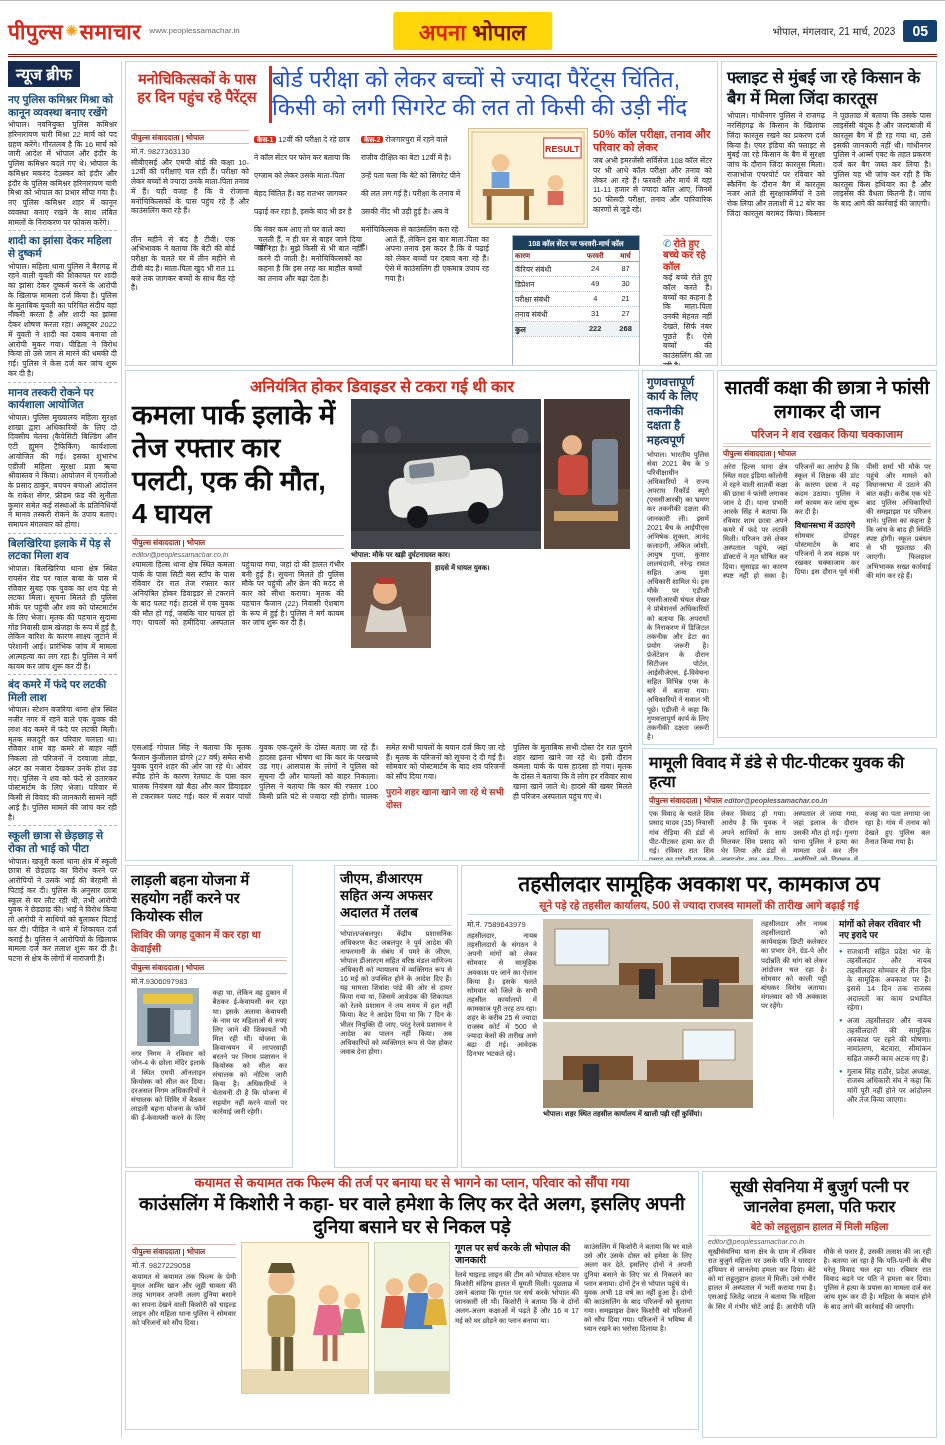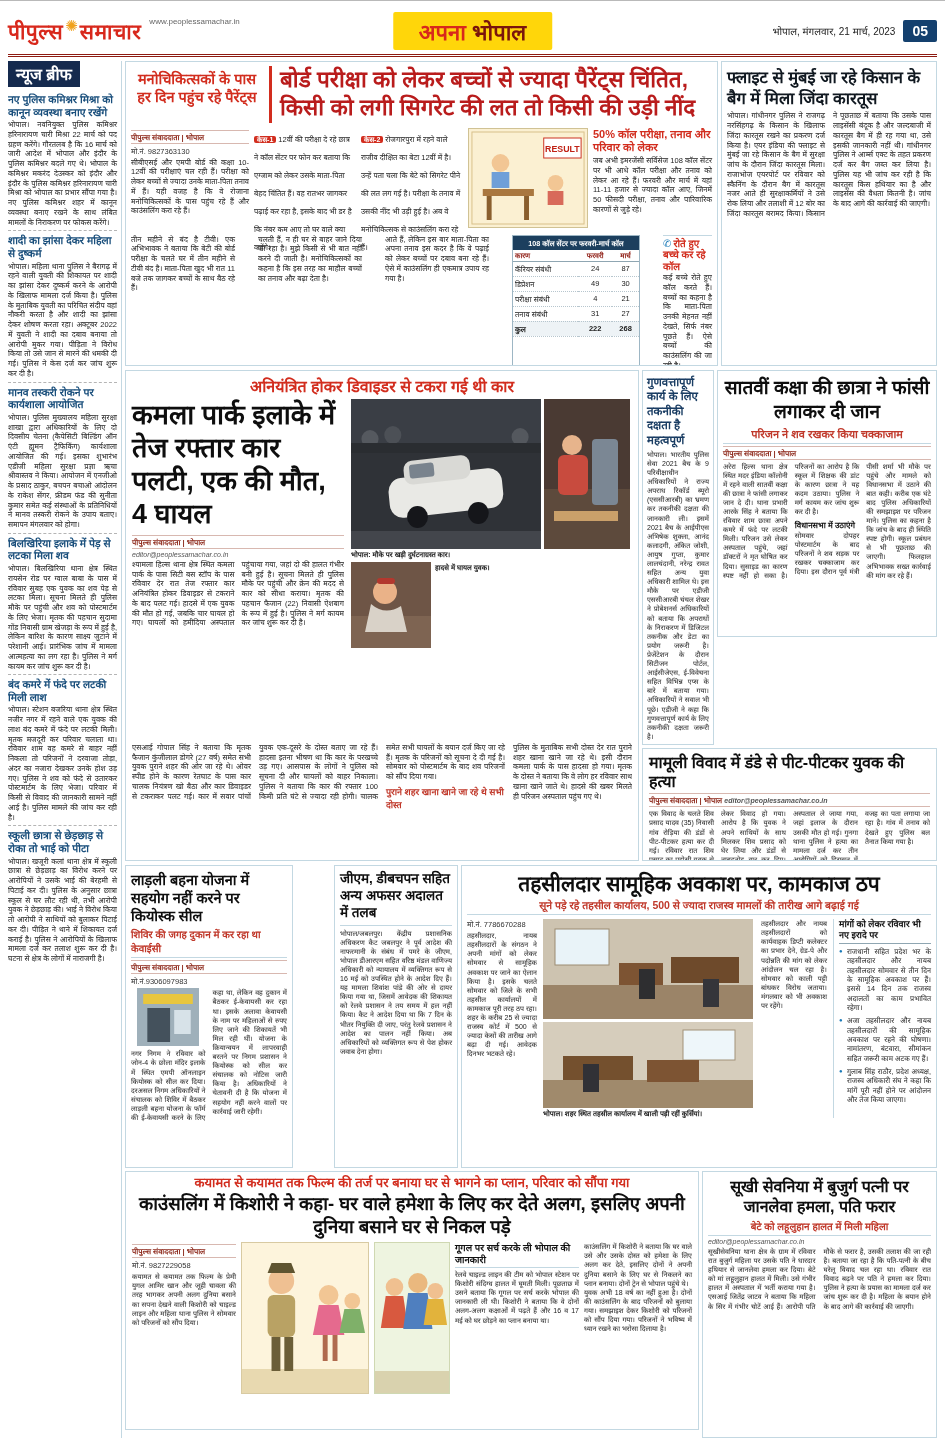--- a/index.html
+++ b/index.html
@@ -1,21 +1,21 @@
 <!DOCTYPE html>
 <html><head>
 <meta charset="utf-8">
 <style>
 *{margin:0;padding:0;box-sizing:border-box}
 html,body{width:945px;height:1445px}
 body{font-family:"Liberation Sans","DejaVu Sans",sans-serif;background:#f2efe9;color:#1a1a1a}
 .page{position:relative;width:945px;height:1445px;background:#fff;border-top:1px solid #b9b9b9;overflow:hidden}
 
 header{position:absolute;left:8px;top:6px;right:8px;height:50px;border-bottom:3px double #8e1b12;display:flex;align-items:center;justify-content:space-between}
-.logo-line{display:flex;align-items:flex-start;gap:2px}
+.logo-line{display:flex;align-items:center;gap:2px}
 .logo-t{font-size:21px;font-weight:bold;color:#d8281c;letter-spacing:.5px}
 .flower{color:#f0a11c;font-size:15px}
 .website{font-size:8px;color:#666;margin-left:6px}
 .edition{position:absolute;left:50%;transform:translateX(-50%);background:#ffd60a;padding:4px 26px;font-weight:bold;font-size:22px;border-radius:2px}
 .ed1{color:#d8281c;margin-right:6px}.ed2{color:#7a150c}
 .head-right{display:flex;align-items:center;gap:8px}
 .dateline{font-size:10px;color:#222}
 .pageno{background:#14406e;color:#fff;font-weight:bold;font-size:14px;padding:3px 9px;border-radius:2px}
 
 section{position:absolute;overflow:hidden;border:1px solid #c3d8e2;background:#fff}
@@ -34,21 +34,21 @@
 #brief{left:8px;top:60px;width:114px;height:1377px;border:none;border-right:1px solid #c3d8e2;padding-right:4px;background:transparent}
 .brief-title{display:inline-block;background:#152a4e;color:#fff;font-weight:bold;font-size:16px;padding:2px 8px;margin-bottom:3px}
 .brief-item{padding:3px 0;border-top:1px dashed #b5b5b5}
 .brief-item:first-of-type{border-top:none}
 .brief-item h3{font-size:10.5px;line-height:1.2;color:#1a4f7c;margin-bottom:2px}
 
 #psych{left:125px;top:60px;width:593px;height:305px;padding:4px 5px}
 .p-top{display:flex;gap:6px}
 .p-kicker{width:132px;flex:none;text-align:center;padding-top:4px}
 .p-kicker .kicker-red{font-size:14.5px;line-height:1.25}
-.p-headline{flex:1;font-size:22.5px;line-height:1.26;color:#b91c1c;font-weight:bold;border-left:3px solid #d22d1e;padding-left:8px}
+.p-headline{flex:1;font-size:22.5px;line-height:1.26;color:#1d4ed8;font-weight:normal;border-left:3px solid #d22d1e;}
 .p-mid{display:flex;gap:5px;margin-top:5px;height:102px}
 .p-mid .pcol1{width:118px;flex:none}
 .p-case{width:102px;flex:none}
 .case-tag{background:#d22d1e;color:#fff;font-weight:bold;font-size:7px;padding:0 3px;border-radius:2px;margin-right:2px}
 .tiny-in{font-size:7.5px;line-height:1.3;text-align:justify;color:#222}
 .cartoon{width:120px;height:100px;flex:none;border:1px solid #d0c294}
 .pstat{flex:1}
 .stat-head{color:#d22d1e;font-weight:bold;font-size:11px;line-height:1.2;margin-bottom:2px}
 .p-bot{display:flex;gap:23px;margin-top:5px}
 .p-bot .pcol{width:104px;flex:none}
@@ -79,21 +79,21 @@
 .k-strip{display:flex;gap:3px}
 .k-photos .big{width:190px;height:150px}
 .k-photos .small{width:86px;height:150px}
 .k-row2{display:flex;gap:4px;margin-top:3px}
 .k-row2 .inj{width:80px;height:86px;flex:none}
 .k-bottom{columns:4;column-gap:8px;margin-top:5px;height:148px;overflow:hidden}
 
 #quality{left:642px;top:369px;width:72px;height:375px;padding:4px}
 #quality h1{font-size:11.5px;line-height:1.25;color:#1a3d63;margin-bottom:3px}
 
-#class7{left:717px;top:369px;width:220px;height:267px;padding:5px}
+#class7{left:717px;top:369px;width:220px;height:368px;padding:5px}
 #class7 h1{font-size:19px;line-height:1.25;color:#0e0e0e;text-align:center}
 .c7-sub{color:#c0392b;font-weight:bold;font-size:11px;text-align:center;border-bottom:1px solid #c3d8e2;padding:2px 0;margin-bottom:2px}
 .c7-body{columns:3;column-gap:7px;height:290px;overflow:hidden}
 
 #dispute{left:642px;top:747px;width:295px;height:113px;padding:4px 6px}
 #dispute h1{font-size:16px;line-height:1.2;color:#0e0e0e;margin-bottom:2px}
 .dp-body{columns:4;column-gap:7px;height:70px;overflow:hidden}
 
 #ladli{left:125px;top:864px;width:168px;height:303px;padding:5px}
 #ladli h1{font-size:14.5px;line-height:1.25;color:#0e0e0e}
@@ -384,30 +384,30 @@
           <rect x="6" y="6" width="48" height="10" fill="#e8c63f"></rect>
           <rect x="10" y="20" width="22" height="34" fill="#44515c"></rect>
           <rect x="36" y="22" width="16" height="24" fill="#d7e2e8"></rect>
         </svg>
       </div>
       <p class="tiny7">नगर निगम ने रविवार को जोन-4 के छोला मंदिर इलाके में स्थित एमपी ऑनलाइन कियोस्क को सील कर दिया। दरअसल निगम अधिकारियों ने संचालक को शिविर में बैठकर लाड़ली बहना योजना के फॉर्म की ई-केवायसी करने के लिए कहा था, लेकिन वह दुकान में बैठकर ई-केवायसी कर रहा था। इसके अलावा केवायसी के नाम पर महिलाओं से रुपए लिए जाने की शिकायतें भी मिल रही थीं। योजना के क्रियान्वयन में लापरवाही बरतने पर निगम प्रशासन ने कियोस्क को सील कर संचालक को नोटिस जारी किया है। अधिकारियों ने चेतावनी दी है कि योजना में सहयोग नहीं करने वालों पर कार्रवाई जारी रहेगी।</p>
     </div>
   </section>
 
   <section id="court">
-    <h1>जीएम, डीबचपन सहित अन्य अफसर अदालत में तलब</h1>
+    <h1>जीएम, डीआरएम सहित अन्य अफसर अदालत में तलब</h1>
     <p class="tiny7">भोपाल/जबलपुर। केंद्रीय प्रशासनिक अधिकरण कैट जबलपुर ने पूर्व आदेश की नाफरमानी के संबंध में पमरे के जीएम, भोपाल डीआरएम सहित वरिष्ठ मंडल वाणिज्य अधिकारी को न्यायालय में व्यक्तिगत रूप से 16 मई को उपस्थित होने के आदेश दिए हैं। यह मामला शिवांश पांडे की ओर से दायर किया गया था, जिसमें आवेदक की शिकायत को रेलवे प्रशासन ने तय समय में हल नहीं किया। कैट ने आदेश दिया था कि 7 दिन के भीतर नियुक्ति दी जाए, परंतु रेलवे प्रशासन ने आदेश का पालन नहीं किया। अब अधिकारियों को व्यक्तिगत रूप से पेश होकर जवाब देना होगा।</p>
   </section>
 
   <section id="tehsil">
     <h1>तहसीलदार सामूहिक अवकाश पर, कामकाज ठप</h1>
     <div class="t-sub">सूने पड़े रहे तहसील कार्यालय, 500 से ज्यादा राजस्व मामलों की तारीख आगे बढ़ाई गई</div>
     <div class="t-main">
       <div class="t-col1">
-        <div class="phone">मो.नं. 7786670288</div>
+        <div class="phone">मो.नं. 7589643979</div>
         <p class="tiny7">तहसीलदार, नायब तहसीलदारों के संगठन ने अपनी मांगों को लेकर सोमवार से सामूहिक अवकाश पर जाने का ऐलान किया है। इसके चलते सोमवार को जिले के सभी तहसील कार्यालयों में कामकाज पूरी तरह ठप रहा। शहर के करीब 25 से ज्यादा राजस्व कोर्ट में 500 से ज्यादा केसों की तारीख आगे बढ़ा दी गई। आवेदक दिनभर भटकते रहे।</p>
       </div>
       <div class="t-photos">
         <div class="photo oph1">
           <svg viewBox="0 0 210 100" preserveAspectRatio="none" width="100%" height="100%">
             <rect width="210" height="100" fill="#cdc3b0"></rect>
             <rect y="66" width="210" height="34" fill="#9b8468"></rect>
             <rect x="12" y="10" width="54" height="36" fill="#e9f3f8" stroke="#9c8c72"></rect>
             <rect x="128" y="38" width="68" height="26" fill="#6e4a2b"></rect>
             <rect x="76" y="44" width="44" height="22" fill="#7d5433"></rect>

